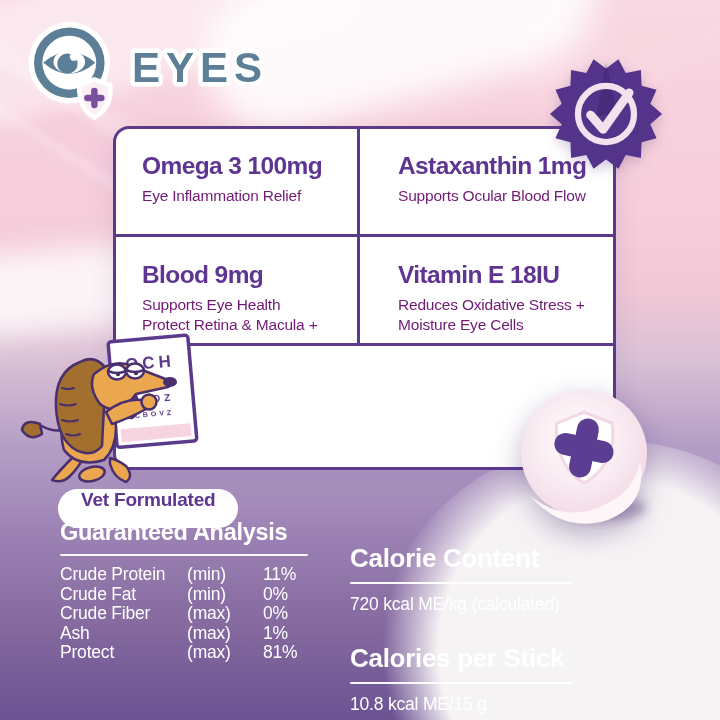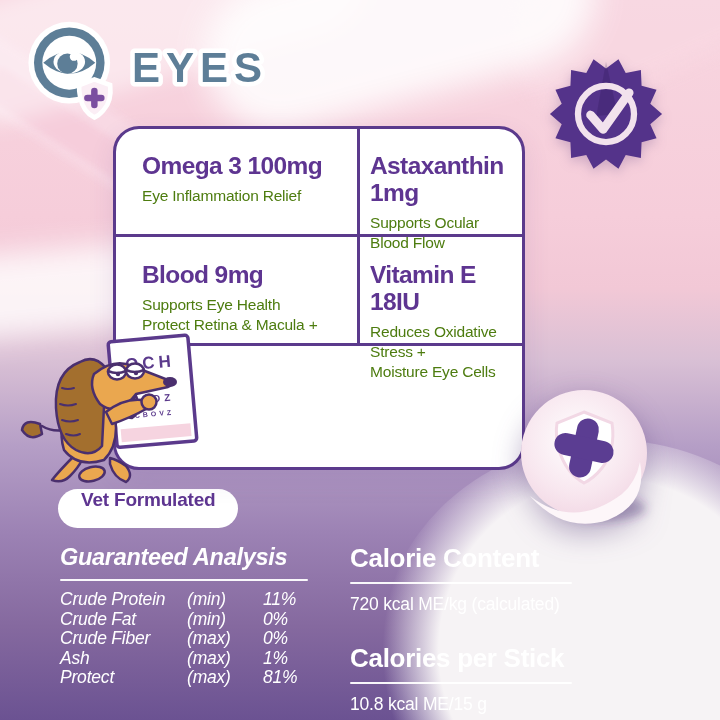--- a/index.html
+++ b/index.html
@@ -31,51 +31,51 @@
   .title-svg { position:absolute; left:126px; top:30px; width:220px; height:72px; overflow:visible; }
   .title-svg text { font-family:"Liberation Sans","DejaVu Sans",sans-serif; font-weight:bold;
                     font-size:42px; letter-spacing:6px; fill:#5d7e97;
                     stroke:#ffffff; stroke-width:9px; paint-order:stroke; stroke-linejoin:round; }
 
   
   .seal { position:absolute; left:548px; top:56px; width:116px; height:116px; z-index:6;
           filter:drop-shadow(0 4px 6px rgba(80,50,120,.25)); }
 
   
-  .card { position:absolute; left:113px; top:126px; width:412px; height:344px; z-index:5;
-          background:#ffffff; border:3px solid #5b3a8c; border-radius:26px;
+  .card { position:absolute; left:113px; top:126px; width:503px; height:344px; z-index:5;
+          background:#ffffff; border:3px solid #5b3a8c; border-radius:16px;
           box-shadow:0 10px 26px rgba(90,58,140,.12); }
   .card-grid { display:grid; width:100%; height:100%;
                grid-template-columns:242px 1fr; grid-template-rows:105px 109px 1fr; }
   .divider { position:absolute; background:#5b3a8c; }
   .vdiv { left:241px; top:0; width:2.5px; height:214px; }
   .hdiv1 { left:0; top:105px; width:100%; height:2.5px; }
   .hdiv2 { left:0; top:214px; width:100%; height:2.5px; }
   .cell { padding:24px 12px 0 26px; }
-  .cell-right { padding-left:12px; }
+  .cell-right { padding-left:40px; }
   .cell-row2 { padding-top:28px; }
   .cell-full { grid-column:1 / span 2; padding:21px 16px 0 108px; }
   .ing-title { font-size:24.5px; font-weight:bold; color:#5e3591; letter-spacing:-0.6px; line-height:1.1; }
-  .ing-sub { margin-top:6px; font-size:15.5px; color:#4d7c0f; letter-spacing:-0.2px; line-height:1.3; }
+  .ing-sub { margin-top:6px; font-size:15.5px; color:#701a75; letter-spacing:-0.2px; line-height:1.3; }
 
   
   .mascot { position:absolute; left:18px; top:328px; width:185px; height:178px; z-index:7; }
   .mascot text { font-family:"Liberation Sans","DejaVu Sans",sans-serif; font-weight:bold; fill:#5b3a8c; }
 
   
   .sticker { position:absolute; left:514px; top:386px; width:144px; height:144px; z-index:8;
              filter:drop-shadow(0 10px 14px rgba(70,40,110,.35)); }
 
   
   .vet-pill { position:absolute; left:58px; top:489px; height:39px; padding:0 23px; z-index:4;
               background:#ffffff; border-radius:20px; display:inline-flex; align-items:flex-start;
               font-size:19px; font-weight:bold; color:#5e3591; letter-spacing:-0.2px; }
 
   
-  .ga { position:absolute; left:60px; top:544px; color:#ffffff; z-index:4;font-style:italic; }
+  .ga { position:absolute; left:60px; top:519px; color:#ffffff; z-index:4; }
   .ga-title { font-size:23.5px; font-weight:bold; letter-spacing:-0.3px; }
   .underline { height:2px; background:rgba(255,255,255,.95); border-radius:1px; }
   .ga .underline { width:248px; margin:8px 0 9px; }
   .ga-row { display:flex; font-size:17.5px; line-height:19.6px; letter-spacing:-0.2px; }
   .ga-row .c1 { width:127px; }
   .ga-row .c2 { width:76px; }
   .ga-row .c3 { width:60px; }
 
   .cal { position:absolute; left:350px; top:543px; color:#ffffff; z-index:4; }
   .cal-title { font-size:26px; font-weight:bold; letter-spacing:-0.3px; }

